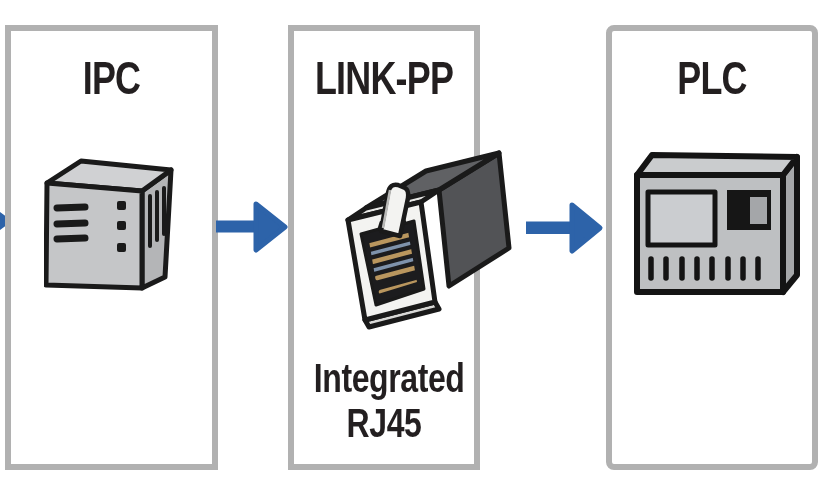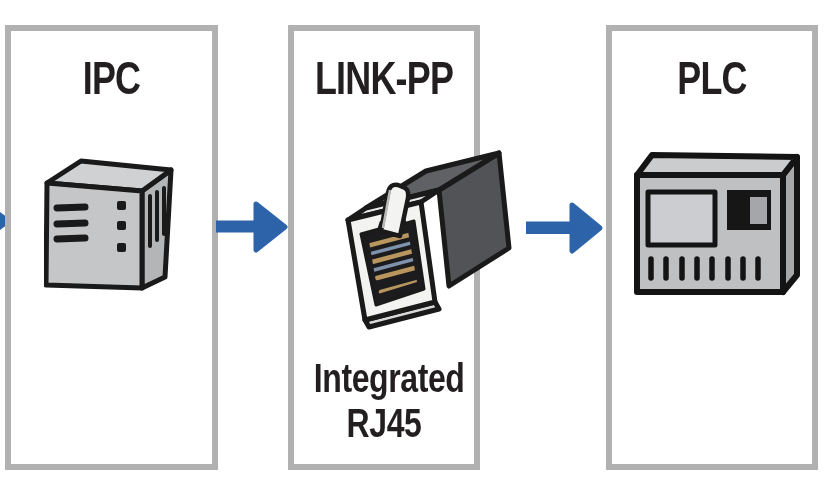--- a/index.html
+++ b/index.html
@@ -22,21 +22,21 @@
   }
   .node {
     position: absolute;
     top: 25px;
     height: 445px;
     background: #ffffff;
     border: 6px solid var(--node-border);
   }
   #node-ipc     { left: 5px;   width: 213px; }
   #node-link-pp { left: 288px; width: 192px; }
-  #node-plc     { left: 606px; width: 212px; }
+  #node-plc     { left: 606px; width: 212px; border-radius: 8px; }
   .node-title {
     position: absolute;
     left: 0; right: 0;
     top: 24px;
     text-align: center;
     font-weight: bold;
     font-size: 46px;
     line-height: 1;
     letter-spacing: -1px;
     color: var(--label-text);

